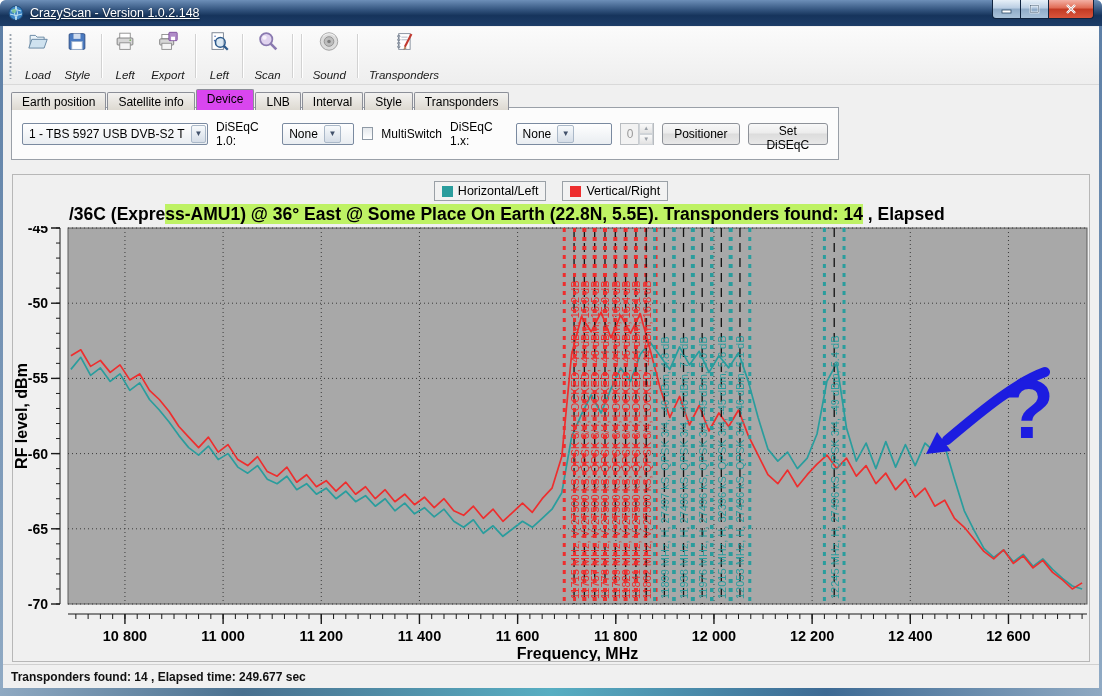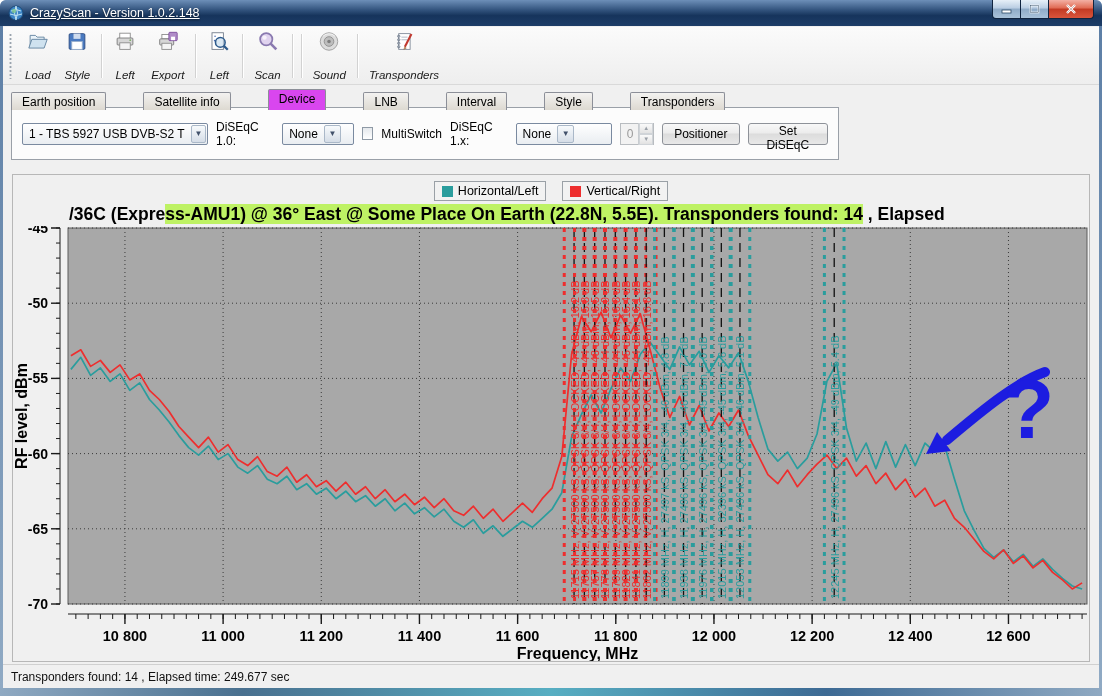--- a/index.html
+++ b/index.html
@@ -19,21 +19,21 @@
   .client{position:absolute;left:3px;top:26px;width:1096px;height:662px;background:#f0f0f0;}
   
   .toolbar{position:absolute;left:0;top:1px;width:100%;height:58px;border-bottom:1px solid #d9d9d9;
     background:linear-gradient(180deg,#fbfbfb,#eeeeee);display:flex;align-items:center;padding-left:6px;}
   .grip{width:3px;height:46px;margin-right:6px;background-image:radial-gradient(circle,#9aa4ae 1px,transparent 1.2px);background-size:3px 4px;}
   .tool{display:flex;flex-direction:column;align-items:center;justify-content:center;height:52px;gap:17px;
     font-size:11.5px;color:#1a1a1a;padding:0 6px;border:1px solid transparent;border-radius:3px;font-style:italic;}
   .tool svg{display:block;}
   .sep{width:1px;height:44px;background:#d2d2d2;margin:0 4px;box-shadow:1px 0 0 #fff;}
   
-  .tabstrip{position:absolute;left:8px;top:63px;display:flex;align-items:flex-end;z-index:3;gap:36px;}
+  .tabstrip{position:absolute;left:8px;top:63px;display:flex;align-items:flex-end;z-index:3;}
   .tab{height:18px;padding:2px 10px 0 10px;margin-right:1px;font-size:12px;border:1px solid #8c8f98;border-bottom:none;
     border-radius:2px 2px 0 0;background:linear-gradient(180deg,#f3f2f0,#ddd9d1);}
   .tab.active{height:21px;background:#d946ef;position:relative;z-index:4;}
   .tabpage{position:absolute;left:8px;top:81px;width:828px;height:53px;border:1px solid #9aa0a8;background:#fcfcfc;z-index:2;
     display:flex;align-items:center;padding:0 10px;gap:8px;font-size:12px;}
   .combo{display:flex;align-items:center;height:22px;border:1px solid #7a8aa0;border-radius:2px;
     background:linear-gradient(180deg,#ffffff,#e9edf1);padding:0 0 0 6px;font-size:12px;white-space:nowrap;}
   .combo .arrow{width:17px;height:18px;margin-left:6px;margin-right:1px;border:1px solid #aab8c8;border-radius:2px;
     background:linear-gradient(180deg,#f7fafc,#d5dde7);display:flex;align-items:center;justify-content:center;
     font-size:8px;color:#40506a;}
@@ -45,21 +45,21 @@
   .btn{height:22px;padding:0 11px;border:1px solid #8e9299;border-radius:3px;font-size:12px;
     background:linear-gradient(180deg,#f8f8f8 0%,#ececec 45%,#dcdcdc 50%,#e8e8e8 100%);}
   
   .chart-panel{position:absolute;left:9px;top:148px;width:1078px;height:488px;background:#f0f0f0;border:1px solid #b7b7b7;}
   .legend-row{height:27px;display:flex;justify-content:center;align-items:center;gap:16px;padding-top:5px;}
   .legend-item{display:flex;align-items:center;gap:5px;border:1px solid #9aa0a6;background:#f2f2f2;padding:2px 7px;font-size:12.5px;}
   .swatch{width:11px;height:11px;display:inline-block;}
   .chart-title{height:24px;line-height:24px;font-size:17.5px;font-weight:bold;white-space:nowrap;overflow:hidden;padding-left:56px;color:#000;}
   .chart-title .hl{background:#bef264;}
   .statusbar{position:absolute;left:0;top:638px;width:100%;height:24px;background:#f0f0f0;border-top:1px solid #d0d0d0;
-    display:flex;align-items:center;padding-left:8px;font-size:12px;color:#111;}
+    display:flex;align-items:center;padding-left:8px;font-size:12px;color:#111;font-weight:bold;}
   .bottom-edge{position:absolute;left:0;bottom:0;width:100%;height:8px;
     background:linear-gradient(90deg,#8fa9c2 0%,#49708f 22%,#57aec2 50%,#3d6a94 75%,#8fa9c2 100%);}
   .side-left,.side-right{position:absolute;top:26px;width:3px;height:662px;background:linear-gradient(180deg,#5d7fa6,#90aac4);}
   .side-left{left:0;} .side-right{right:0;}
 </style>
 </head>
 <body>
 
 <div class="window">
   <div class="titlebar">

